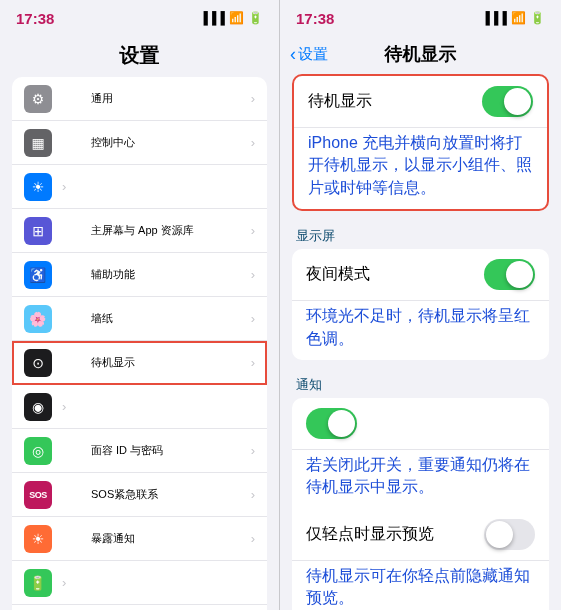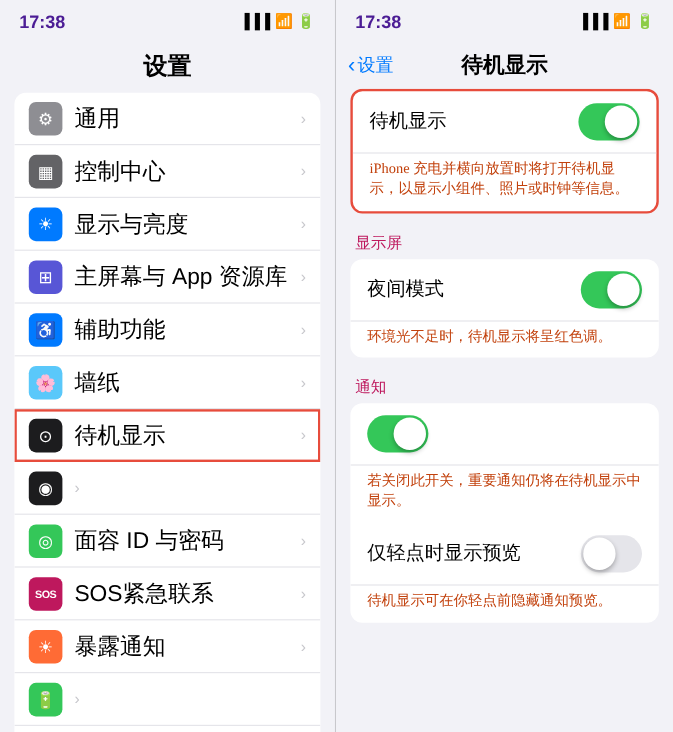--- a/index.html
+++ b/index.html
@@ -26,21 +26,21 @@
       height: 36px;
       display: flex;
       align-items: center;
       justify-content: space-between;
       padding: 0 16px;
       background: #f2f2f7;
     }
     .status-time {
       font-size: 15px;
       font-weight: 600;
-      color: #4c1d95;
+      color: #be185d;
     }
     .status-icons {
       display: flex;
       align-items: center;
       gap: 4px;
     }
     .status-icons span {
       font-size: 12px;
       color: #000;
     }
@@ -92,22 +92,23 @@
       display: flex;
       align-items: center;
       justify-content: center;
       font-size: 14px;
       flex-shrink: 0;
       color: #fff;
     }
 
     .item-label {
       flex: 1;
-      font-size: 19px;
+      font-size: 11px;
       color: #000;
+      margin-left: 29px;
     }
     .item-chevron {
       color: #c7c7cc;
       font-size: 13px;
     }
 
     
     .right-panel {
       width: 281px;
       height: 610px;
@@ -159,45 +160,44 @@
 
     .section-card {
       background: #fff;
       border-radius: 10px;
       margin-bottom: 8px;
       overflow: hidden;
     }
 
     .section-title-text {
       font-size: 13px;
-      color: #be185d;
+      color: #0c4a6e;
       padding: 8px 4px 4px;
     }
 
     .card-item {
       display: flex;
       align-items: center;
       min-height: 44px;
       padding: 10px 14px;
       border-bottom: 0.5px solid #e5e5ea;
     }
     .card-item:last-child {
       border-bottom: none;
     }
     .card-item-label {
       flex: 1;
       font-size: 16px;
       color: #000;
     }
     .card-item-desc {
-      font-size: 12px;
-      color: #c2410c;
+      font-size: 16px;
+      color: #1d4ed8;
       padding: 4px 14px 10px;
       line-height: 1.4;
-      font-family: Liberation Serif, serif;
     }
 
     
     .toggle {
       width: 51px;
       height: 31px;
       border-radius: 16px;
       position: relative;
       cursor: pointer;
       flex-shrink: 0;
@@ -259,21 +259,20 @@
     <div class="item-icon" style="background:#636366">
       ▦
     </div>
     <span class="item-label">控制中心</span>
     <span class="item-chevron">›</span>
   </div>
         <div class="settings-item">
     <div class="item-icon" style="background:#007aff">
       ☀
     </div>
-    <span class="item-label">显示与亮度</span>
     <span class="item-chevron">›</span>
   </div>
         <div class="settings-item">
     <div class="item-icon" style="background:#5856d6">
       ⊞
     </div>
     <span class="item-label">主屏幕与 App 资源库</span>
     <span class="item-chevron">›</span>
   </div>
         <div class="settings-item">

